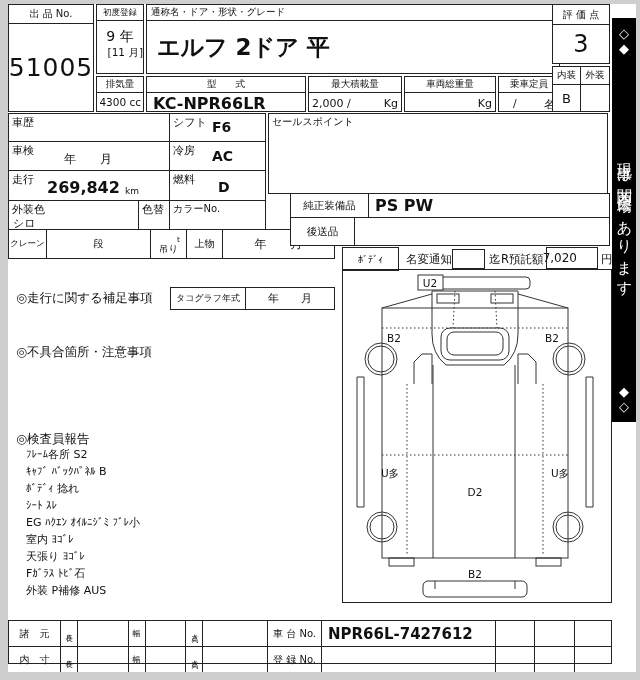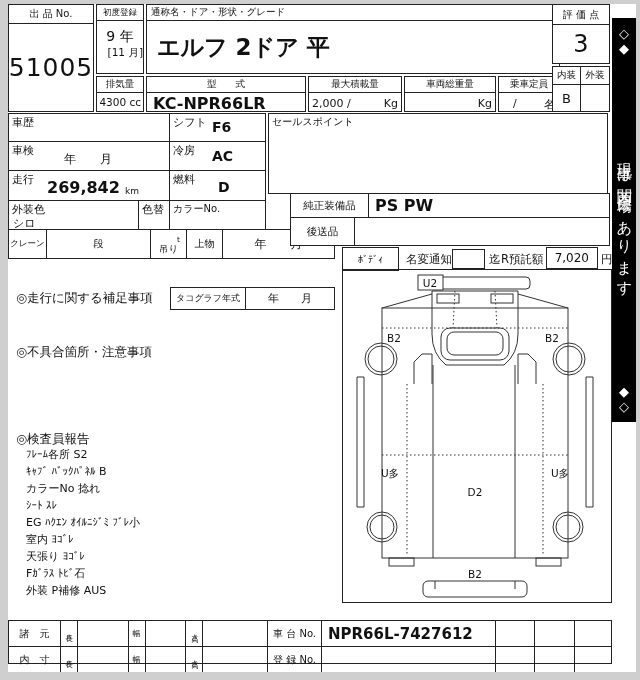--- a/index.html
+++ b/index.html
@@ -156,34 +156,34 @@
 </div>
 <div class="box" style="left:290px;top:217px;width:320px;height:29px;display:flex">
   <div class="cell" style="width:64px;font-size:10.5px">後送品</div>
 </div>
 
 <div class="box" style="left:342px;top:247px;width:57px;height:24px;display:flex;align-items:center;justify-content:center;font-size:10px">ﾎﾞﾃﾞｨ</div>
 <div class="txt" style="left:406px;top:252px;font-size:11.5px">名変通知</div>
 <div class="box" style="left:452px;top:249px;width:33px;height:20px"></div>
 <div class="txt" style="left:489px;top:252px;font-size:11.5px">迄</div>
 <div class="txt" style="left:501px;top:252px;font-size:11.5px">R預託額</div>
-<div class="box" style="left:546px;top:247px;width:52px;height:22px;display:flex;align-items:center;justify-content:flex-end;padding-right:8px;font-size:12px">7,020</div>
+<div class="box" style="left:546px;top:247px;width:52px;height:22px;display:flex;align-items:center;justify-content:flex-end;padding-right:20px;font-size:12px">7,020</div>
 <div class="txt" style="left:601px;top:252px;font-size:11.5px">円</div>
 
 <div class="txt" style="left:16px;top:290px;font-size:12.5px">◎走行に関する補足事項</div>
 <div class="box" style="left:170px;top:287px;width:76px;height:23px;display:flex;align-items:center;justify-content:center;font-size:9px">タコグラフ年式</div>
 <div class="box" style="left:245px;top:287px;width:90px;height:23px;display:flex;align-items:center;justify-content:center;font-size:11px;white-space:pre">年　　月</div>
 
 <div class="txt" style="left:16px;top:344px;font-size:12.5px">◎不具合箇所・注意事項</div>
 
 <div class="txt" style="left:16px;top:431px;font-size:12.5px">◎検査員報告</div>
 <div class="nb notes" style="left:26px;top:446px">
   <div>ﾌﾚｰﾑ各所 S2</div>
   <div>ｷｬﾌﾞ ﾊﾞｯｸﾊﾟﾈﾙ B</div>
-  <div>カラーNo 捻れ</div>
+  <div>ﾎﾞﾃﾞｨ 捻れ</div>
   <div>ｼｰﾄ ｽﾚ</div>
   <div>EG ﾊｸｴﾝ ｵｲﾙﾆｼﾞﾐ ﾌﾞﾚ小</div>
   <div>室内 ﾖｺﾞﾚ</div>
   <div>天張り ﾖｺﾞﾚ</div>
   <div>Fｶﾞﾗｽ ﾄﾋﾞ石</div>
   <div>外装 P補修 AUS</div>
 </div>
 
 <div class="box" style="left:342px;top:269px;width:270px;height:334px;background:transparent"></div>
 <svg class="nb" style="left:342px;top:274px" width="270" height="330" viewBox="0 0 270 330">

